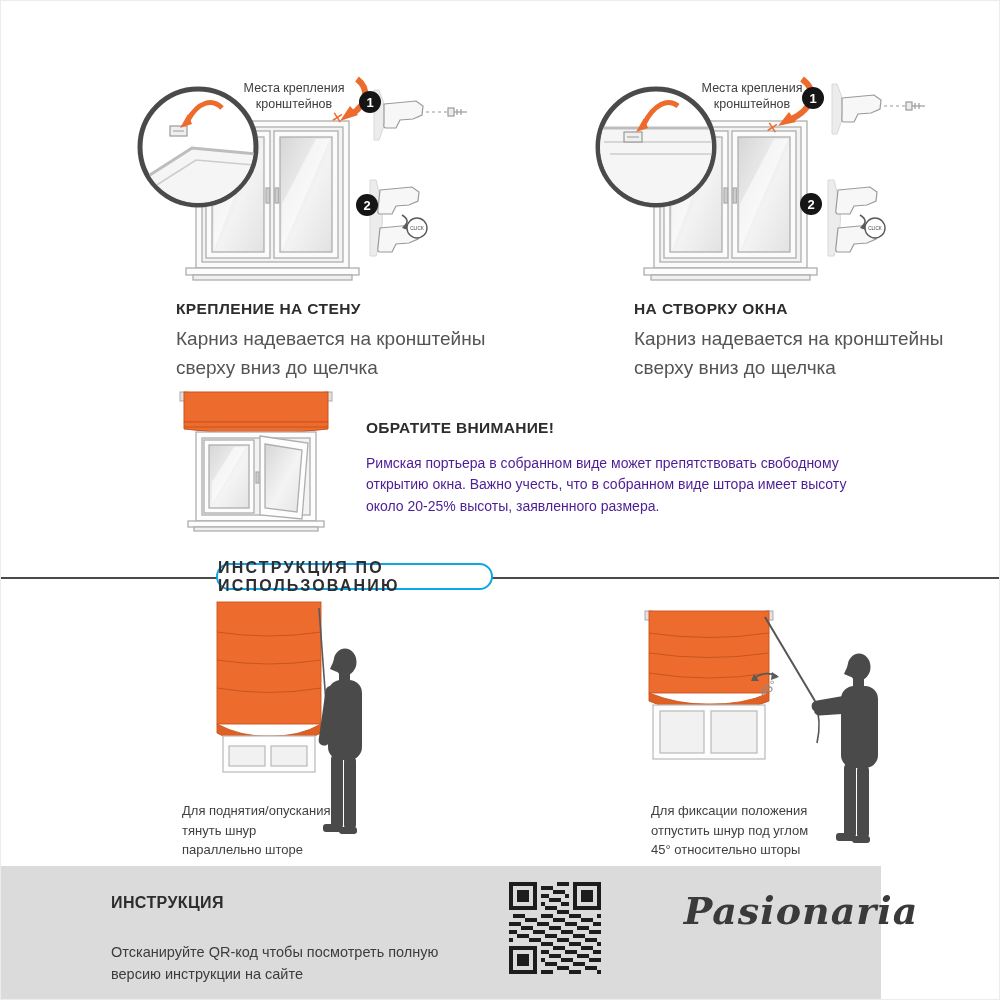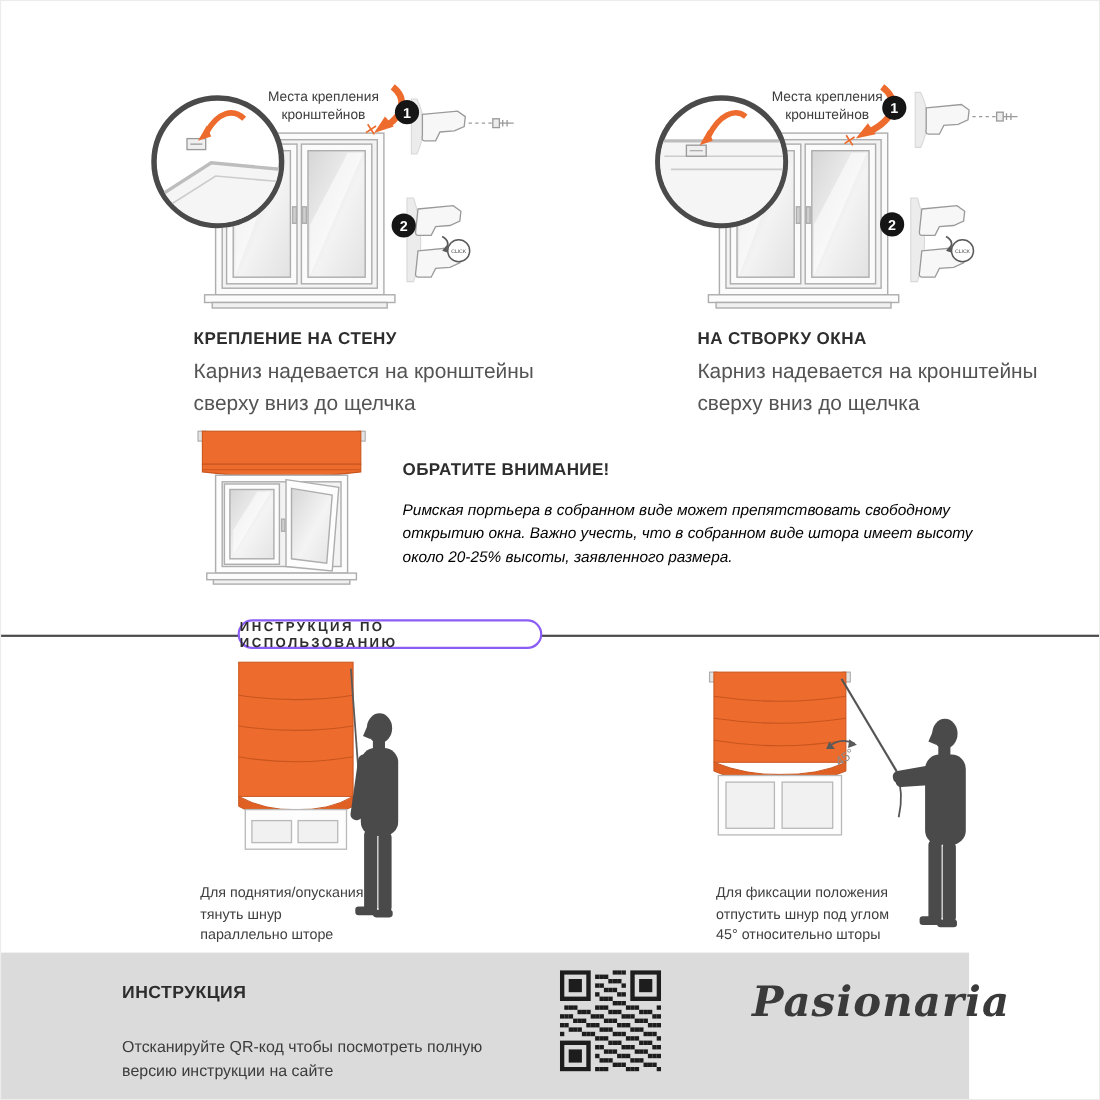--- a/index.html
+++ b/index.html
@@ -13,27 +13,27 @@
   .badge{width:22px;height:22px;border-radius:50%;background:#151515;color:#fff;
          display:flex;align-items:center;justify-content:center;
          font-size:13px;font-weight:bold;}
   .xmark{color:#ED6B2D;font-weight:900;font-size:15px;transform:rotate(12deg);}
   
   .panel-title{font-size:15.5px;font-weight:bold;color:#2d2d2d;letter-spacing:.4px;margin:0 0 7px 0;}
   .panel-desc{font-size:19px;color:#545454;line-height:1.5;margin:0;}
   
   .attn-title{font-size:15.5px;font-weight:bold;color:#2d2d2d;text-align:left;
               letter-spacing:.3px;margin:0 0 16px 0;}
-  .attn-body{font-size:14px;color:#000000;line-height:1.52;margin:0;font-style:italic;}
+  .attn-body{font-size:14px;color:#4c1d95;line-height:1.52;margin:0;}
   
   .divider-line{left:0;top:576px;width:1000px;height:2px;background:#4a4a4a;}
   .divider-pill{left:215px;top:562px;width:277px;height:27px;background:#fff;
-                border:2px solid #8b5cf6;border-radius:16px;box-sizing:border-box;
+                border:2px solid #0ea5e9;border-radius:16px;box-sizing:border-box;
                 display:flex;align-items:center;justify-content:center;
-                font-size:12px;font-weight:600;letter-spacing:2.2px;color:#2e2e2e;}
+                font-size:16px;font-weight:600;letter-spacing:2.2px;color:#2e2e2e;}
   
   .usage-caption{font-size:13px;color:#3f3f3f;line-height:1.5;}
   
   #footer{left:0;top:865px;width:880px;height:135px;background:#dbdbdb;}
   .footer-title{font-size:16px;font-weight:bold;color:#2d2d2d;letter-spacing:.4px;}
   .footer-body{font-size:14.5px;color:#3c3c3c;line-height:1.55;margin-top:25px;}
   .brand{font-family:"DejaVu Serif","Liberation Serif",serif;font-style:italic;font-weight:bold;
          font-size:38px;color:#3a3a3a;text-align:center;letter-spacing:1px;}
   .tagline{font-size:12px;color:#3a3a3a;letter-spacing:2px;text-align:center;margin-top:3px;}
   svg{display:block;}

